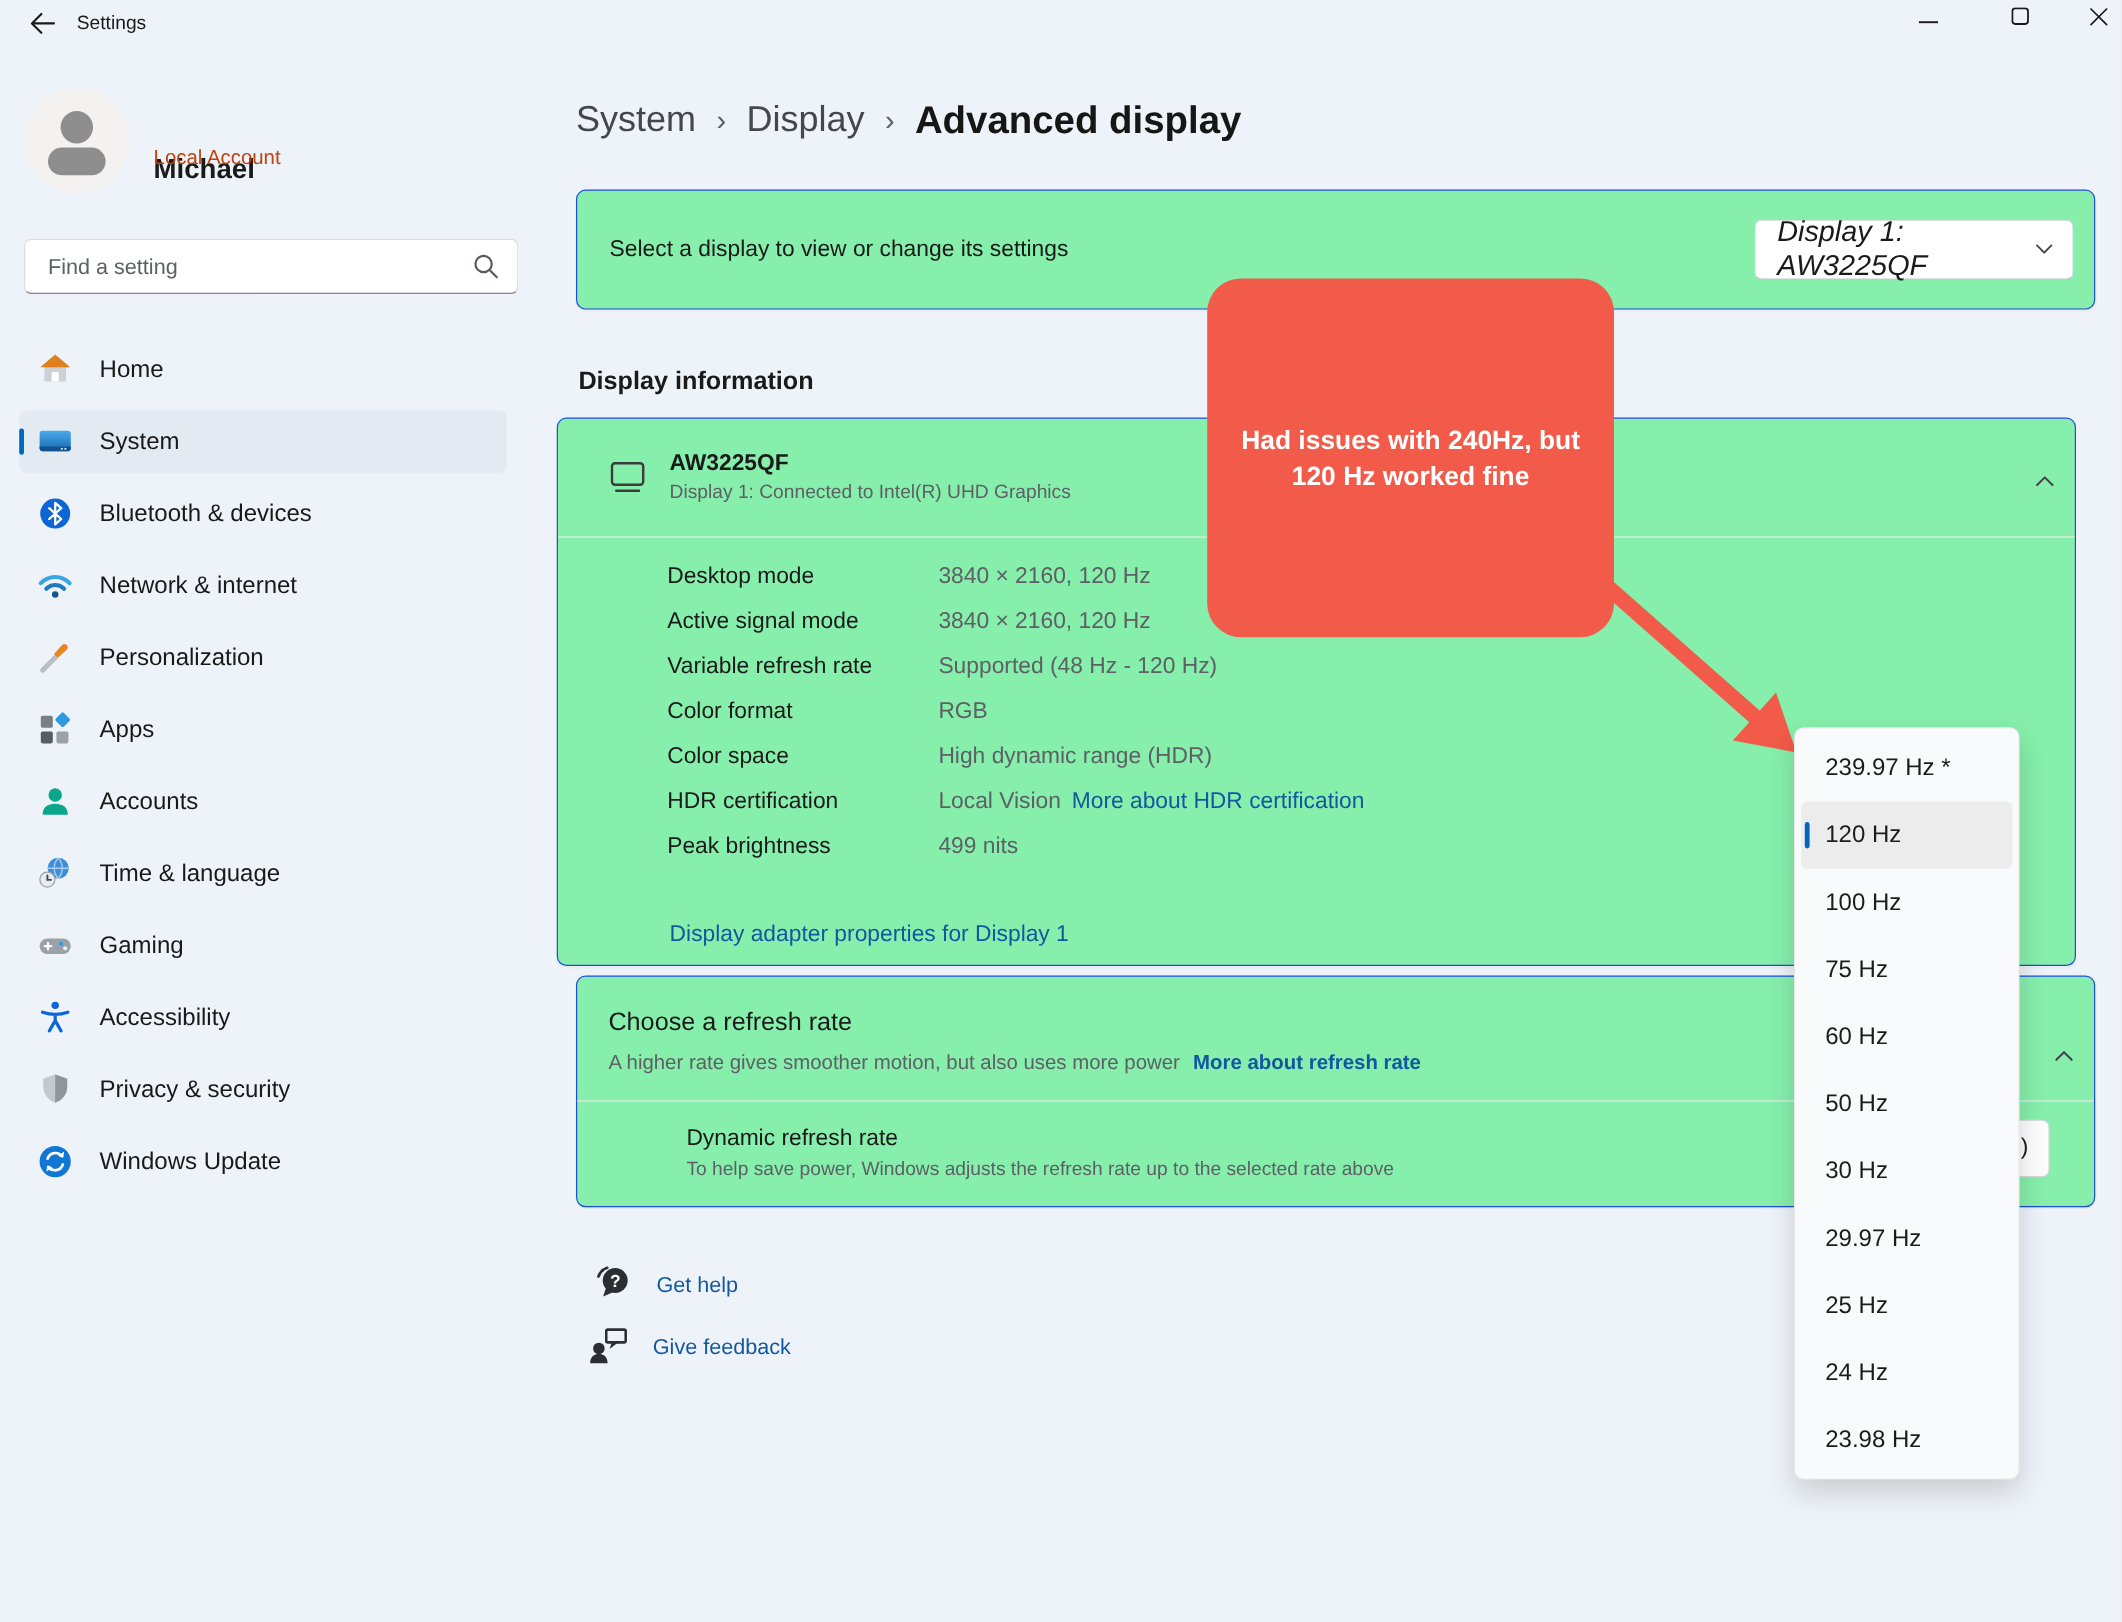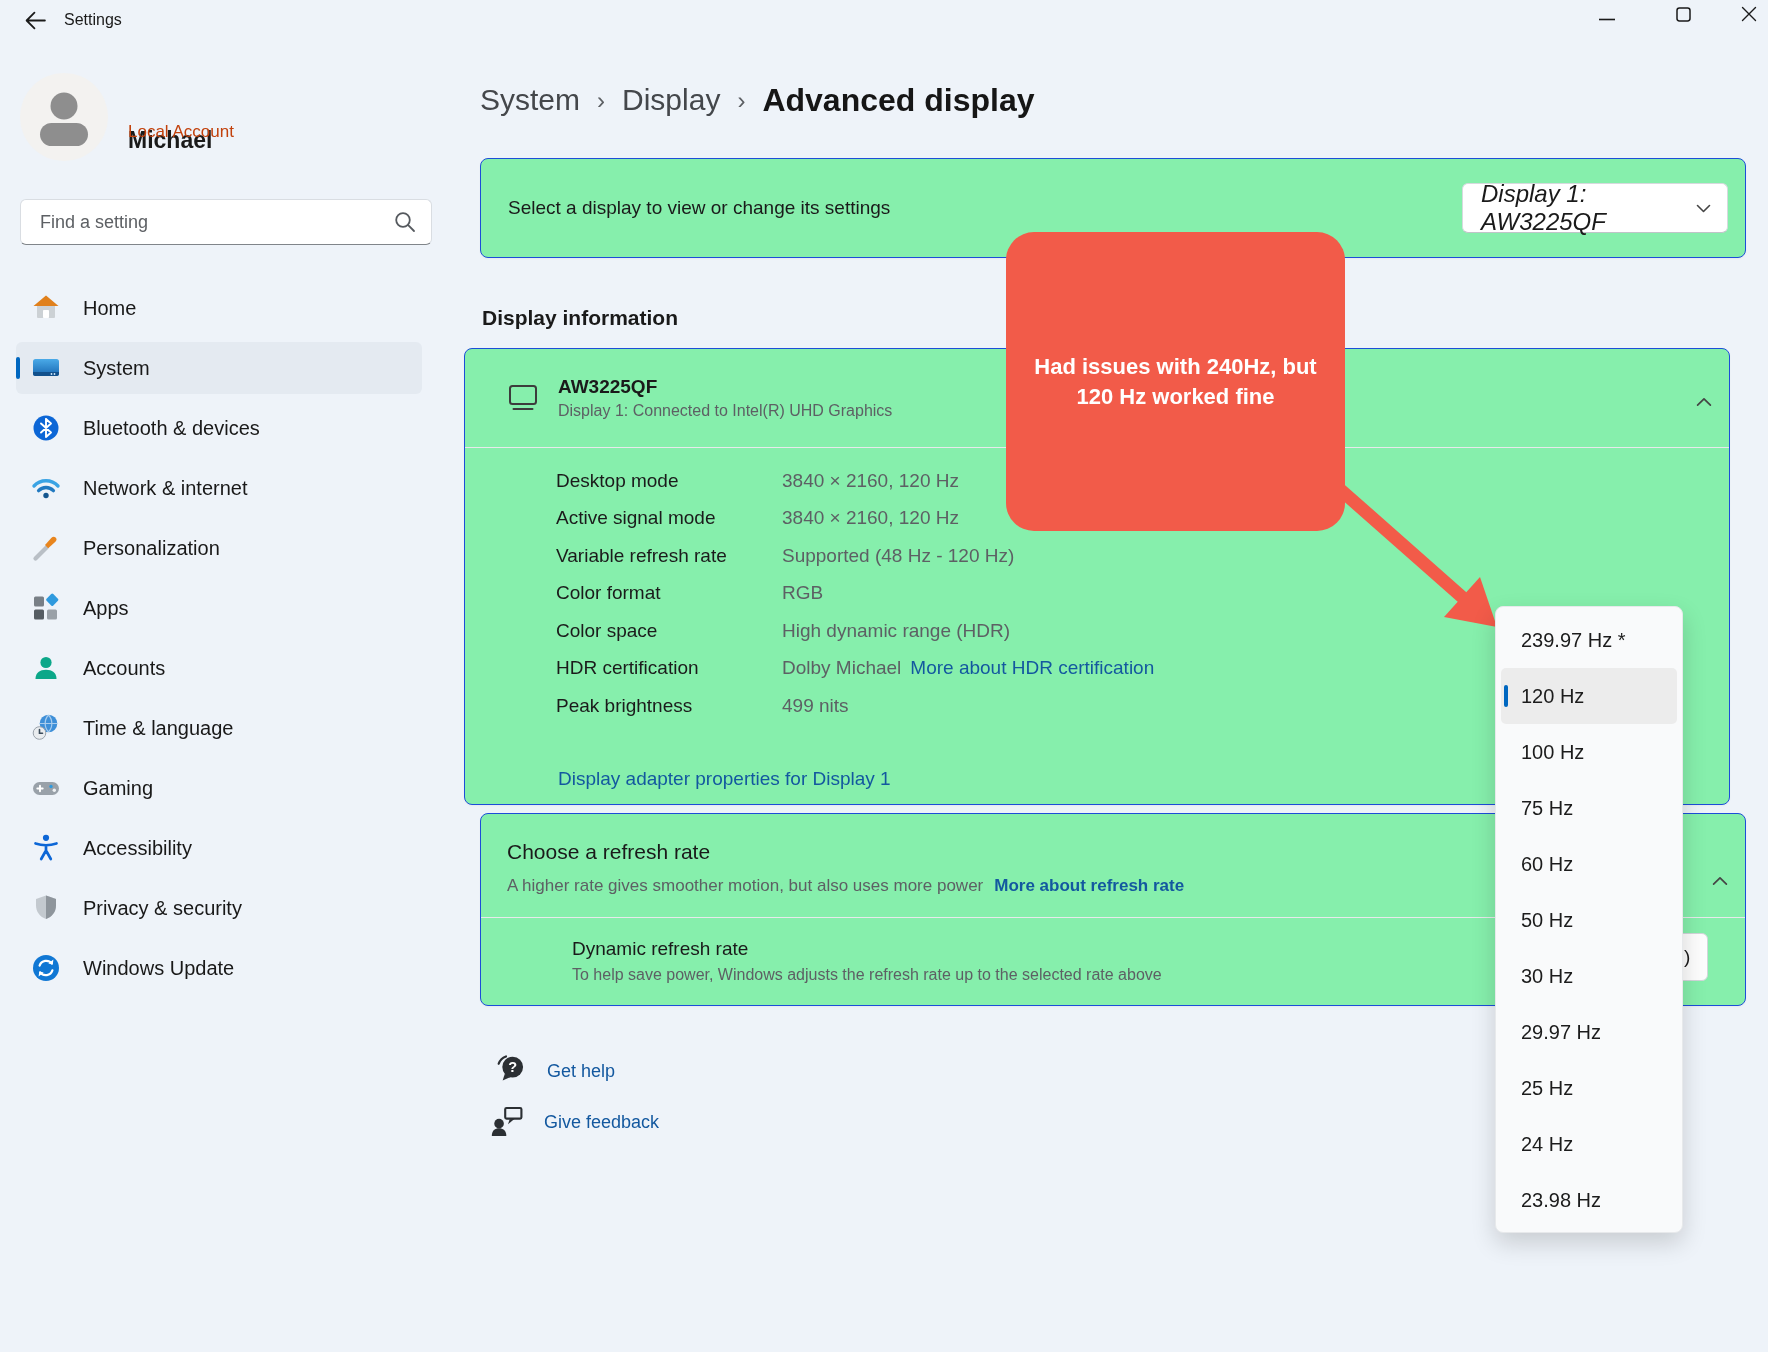--- a/index.html
+++ b/index.html
@@ -365,21 +365,21 @@
       <div class="drow">
         <span class="dlabel">Color format</span>
         <span class="dvalue">RGB</span>
       </div>
       <div class="drow">
         <span class="dlabel">Color space</span>
         <span class="dvalue">High dynamic range (HDR)</span>
       </div>
       <div class="drow">
         <span class="dlabel">HDR certification</span>
-        <span class="dvalue">Dolby Michael</span>
+        <span class="dvalue">Local Vision</span>
         <span class="dlink">More about HDR certification</span>
       </div>
       <div class="drow">
         <span class="dlabel">Peak brightness</span>
         <span class="dvalue">499 nits</span>
       </div>
     </div>
 
     <div class="adapter-link">Display adapter properties for Display 1</div>
   </div>

